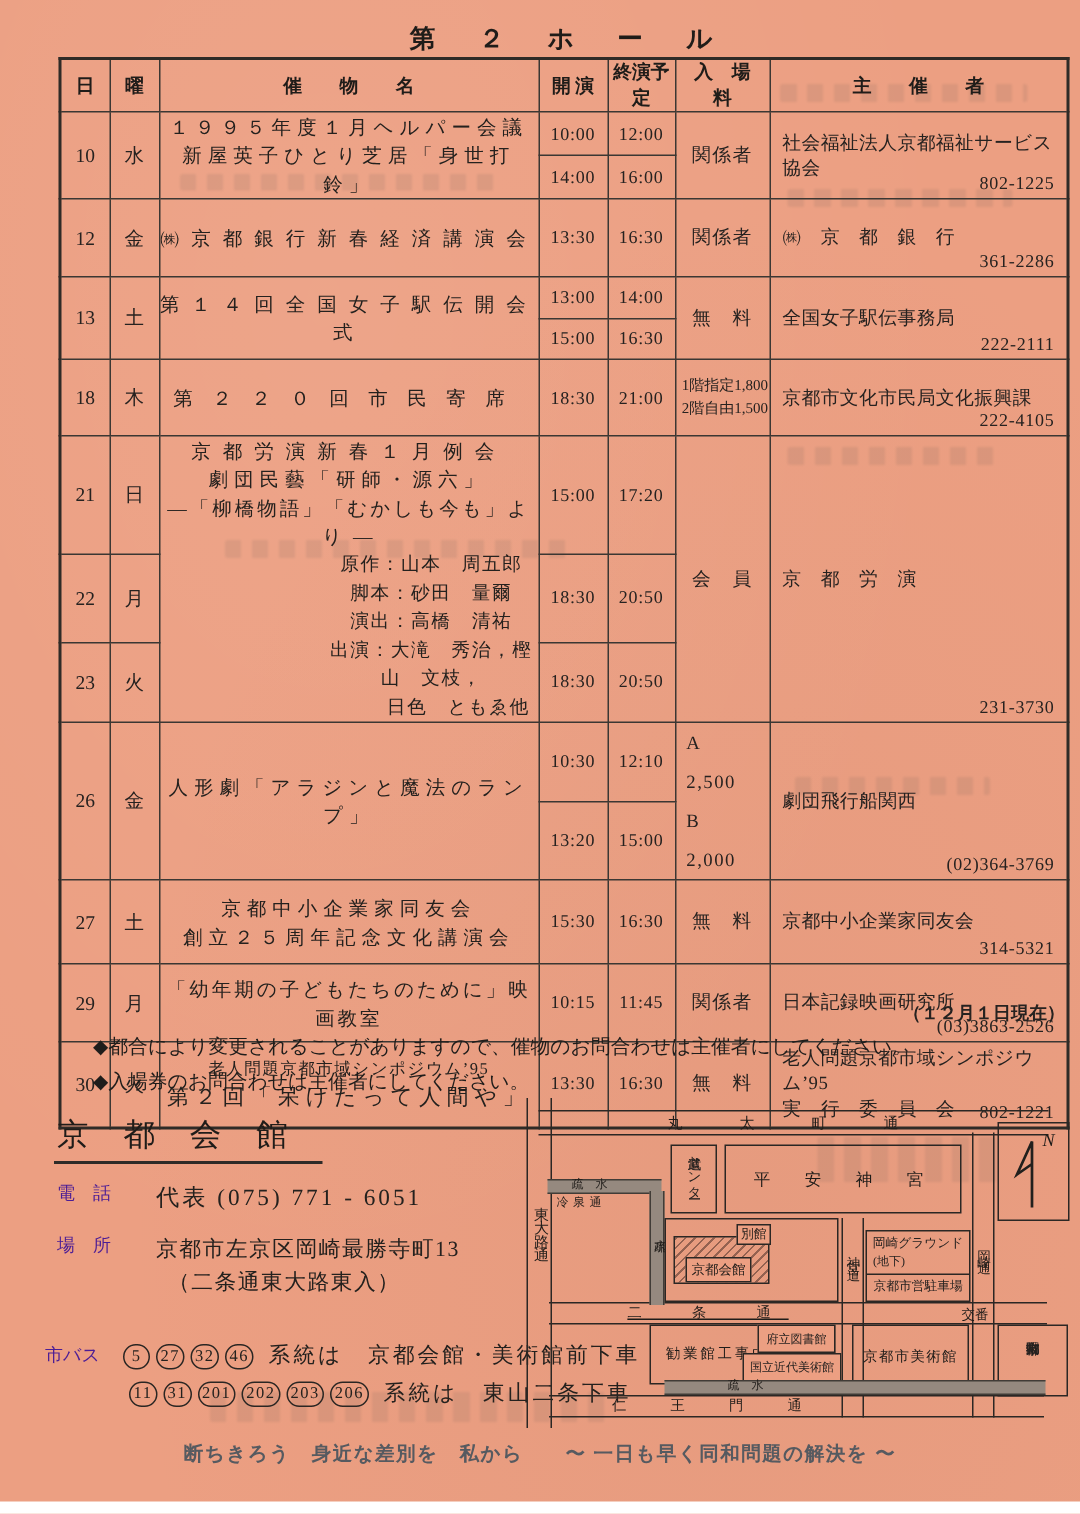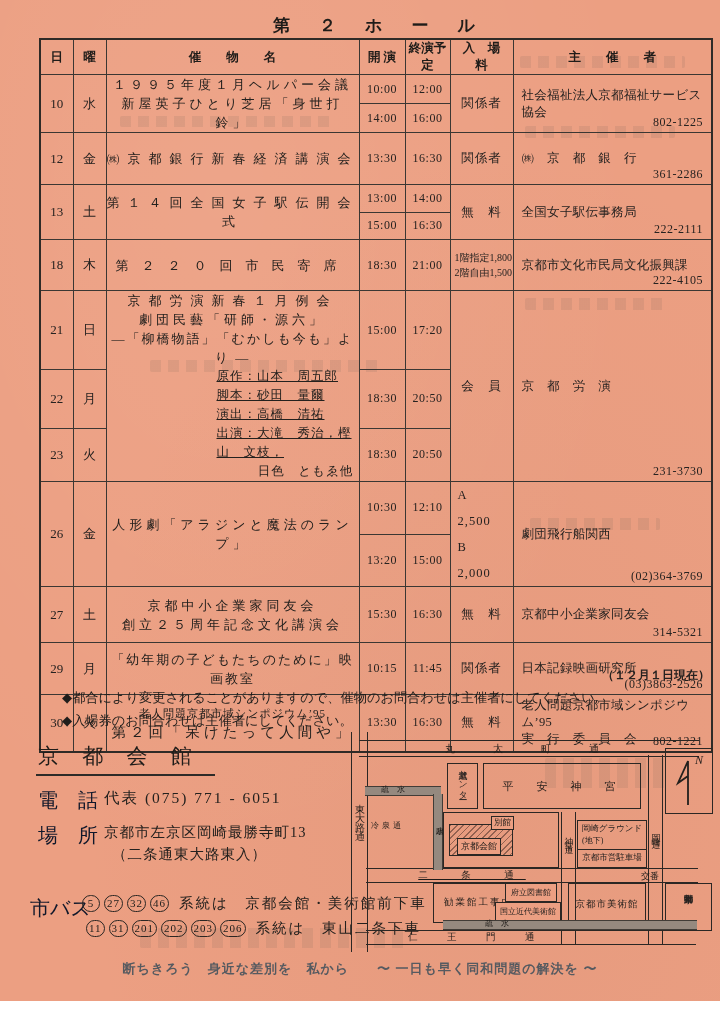--- a/index.html
+++ b/index.html
@@ -11,38 +11,38 @@
   .ghost{position:absolute;background:repeating-linear-gradient(90deg, rgba(95,88,80,.16) 0 11px, transparent 11px 18px);filter:blur(.7px);border-radius:2px;opacity:.75;}
   .title{position:absolute;left:40px;top:14px;width:674px;text-align:center;font-size:17px;font-weight:bold;letter-spacing:6px;color:#1f1c19;}
   table.ev-table{border-collapse:collapse;table-layout:fixed;position:absolute;left:39px;top:38px;width:674px;border:2px solid #2f2b27;}
   .ev-table td,.ev-table th{border:1px solid #3b3733;padding:0;overflow:hidden;}
   .ev-table thead th{height:18px;font-size:12.5px;font-weight:bold;text-align:center;color:#1f1c19;}
   .c-day,.c-wd{text-align:center;font-size:13px;}
   .c-time{text-align:center;font-size:12px;letter-spacing:.5px;}
   .c-event{vertical-align:middle;}
   .ev{font-size:13px;line-height:19px;color:#24211e;}
   .ev.c{text-align:center;letter-spacing:2px;}
-  .ev.l{text-align:left;padding-left:110px;font-size:12.5px;letter-spacing:1px;text-decoration:underline;}
+  .ev.l{text-align:center;padding-left:110px;font-size:12.5px;letter-spacing:1px;}
   .ev.l2{text-align:center;padding-left:146px;font-size:12.5px;letter-spacing:1px;}
   .ev.sp1{letter-spacing:4px;}
   .ev.sp2{letter-spacing:8px;}
   .ev.sp3{letter-spacing:13px;}
   .ev.small{font-size:11px;letter-spacing:1px;}
   .ev.big{font-size:14.5px;}
   .c-fee{vertical-align:middle;}
   .fee{text-align:center;font-size:12.5px;letter-spacing:1px;}
   .fee.small{font-size:10px;text-align:left;padding-left:4px;line-height:15px;letter-spacing:0;}
   .fee.ab{text-align:left;padding-left:7px;line-height:26px;letter-spacing:1px;}
   .c-org{position:relative;vertical-align:middle;}
   .orgline{padding-left:8px;font-size:12.5px;line-height:17px;letter-spacing:.3px;}
   .tel{position:absolute;right:8px;bottom:2px;font-size:12px;letter-spacing:.5px;}
   .as-of{position:absolute;left:545px;top:667px;width:165px;text-align:right;font-size:12px;font-weight:bold;}
   .notes{position:absolute;left:62px;top:686px;font-size:13.2px;line-height:23px;color:#1f1d1b;}
   .kaikan-h{position:absolute;left:36px;top:742px;font-size:21px;letter-spacing:9px;border-bottom:2px solid #2e2b28;padding:0 14px 4px 2px;color:#1f1c19;}
-  .info-label{position:absolute;left:38px;font-size:20px;color:#0f172a;}
+  .info-label{position:absolute;left:38px;font-size:12px;color:#4c1d95;}
   .info-val{position:absolute;font-size:15px;letter-spacing:2px;color:#24211e;}
   .bus-line{position:absolute;font-size:14.5px;letter-spacing:1px;white-space:nowrap;color:#24211e;}
   .circ{display:inline-block;border:1.2px solid #2a2623;border-radius:10px;min-width:12px;height:15px;line-height:15px;padding:0 2px;font-size:11px;text-align:center;margin-right:4px;vertical-align:1px;}
   .bus-suffix{letter-spacing:2px;margin-left:6px;}
   .footer{position:absolute;left:0;top:960px;width:720px;text-align:center;font-family:"Liberation Sans","DejaVu Sans",sans-serif;font-weight:bold;font-size:13px;letter-spacing:1px;color:#565a60;}
   
   .map{position:absolute;left:345px;top:732px;width:372px;height:220px;}
   .road-h{position:absolute;border-top:1.5px solid #2b2724;border-bottom:1.5px solid #2b2724;display:flex;align-items:center;font-size:9.5px;color:#1f1c19;}
   .road-v{position:absolute;border-left:1.5px solid #2b2724;border-right:1.5px solid #2b2724;display:flex;justify-content:center;font-size:9.5px;color:#1f1c19;}
   .vtxt{writing-mode:vertical-rl;text-orientation:upright;}
@@ -316,21 +316,21 @@
       </div>
     <div class="road-h" style="left:21px;top:136px;width:332px;height:13px;justify-content:center;padding-right:0;letter-spacing:12px;font-size:9.5px;">
         <span style="margin-right:120px;text-decoration:underline;">二　条　通</span>
       </div>
     <div class="road-h" style="left:21px;top:198px;width:330px;height:13px;letter-spacing:10px;font-size:9.5px;">
         <span style="margin-left:42px;">仁　王　門　通</span>
       </div>
 
     <div class="band" style="left:20px;top:54px;width:76px;height:8px;"></div>
     <div class="maplabel" style="left:36px;top:52px;font-size:8px;">疏　水</div>
-    <div class="maplabel" style="left:26px;top:64px;font-size:8px;letter-spacing:3px;margin-top:24px;">冷泉通</div>
+    <div class="maplabel" style="left:26px;top:64px;font-size:8px;letter-spacing:3px;">冷泉通</div>
     <div class="band" style="left:88px;top:62px;width:8px;height:76px;border:none;border-left:1px solid #413c37;border-right:1px solid #413c37;"></div>
     <div class="maplabel vtxt" style="left:88px;top:88px;font-size:8px;">疏水</div>
 
     <div class="bldg" style="left:102px;top:31px;width:31px;height:46px;display:flex;justify-content:center;">
         <span class="vtxt" style="font-size:9px;line-height:11px;">武道センター</span>
       </div>
     <div class="bldg" style="left:138px;top:31px;width:158px;height:46px;display:flex;align-items:center;justify-content:center;">
         <span class="lbl" style="font-size:11px;letter-spacing:6px;">平　安　神　宮</span>
       </div>
 

